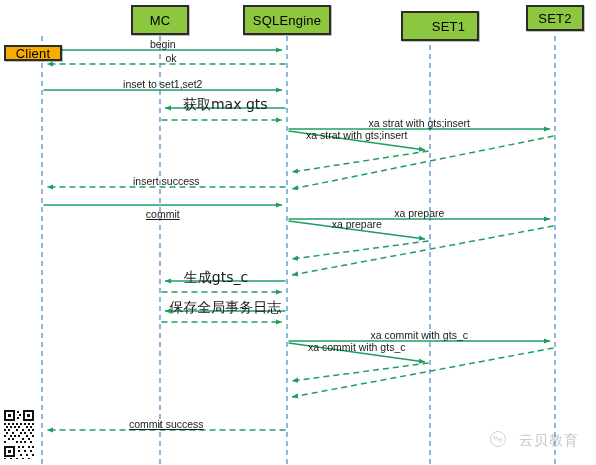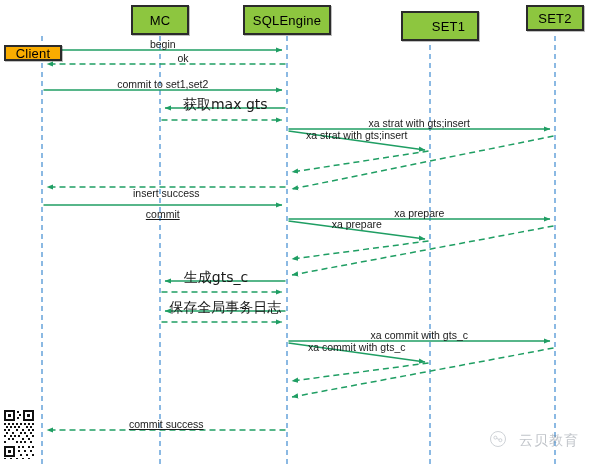--- a/index.html
+++ b/index.html
@@ -109,26 +109,26 @@
   </div>
   <div class="lifeline-box green" style="left:401px;top:11px;width:78px;height:30px;padding-left:17px;">
     <span>SET1</span>
   </div>
   <div class="lifeline-box green" style="left:526px;top:5px;width:58px;height:26px;">
     <span>SET2</span>
   </div>
 
   <div id="labels">
       <div class="msg-label" style="left: 162.75px; top: 39px;">begin</div>
-      <div class="msg-label" style="left: 183px; top: 53px;">ok</div>
-      <div class="msg-label" style="left: 162.75px; top: 79px;">commit to set1,set2</div>
+      <div class="msg-label" style="left: 171px; top: 53px;">ok</div>
+      <div class="msg-label" style="left: 162.75px; top: 79px;">inset to set1,set2</div>
       <div class="msg-label cn" style="left: 225.25px; top: 97px;">获取max gts</div>
       <div class="msg-label" style="left: 419.25px; top: 118px;">xa strat with gts;insert</div>
       <div class="msg-label" style="left: 356.75px; top: 129.5px;">xa strat with gts;insert</div>
-      <div class="msg-label" style="left: 166.25px; top: 188px;">insert success</div>
+      <div class="msg-label" style="left: 166.25px; top: 176px;">insert success</div>
       <div class="msg-label" style="left: 162.75px; top: 209px; text-decoration: underline;">commit</div>
       <div class="msg-label" style="left: 419.25px; top: 208px;">xa prepare</div>
       <div class="msg-label" style="left: 356.75px; top: 219px;">xa prepare</div>
       <div class="msg-label cn" style="left: 216px; top: 270px;">生成gts_c</div>
       <div class="msg-label cn" style="left: 225.25px; top: 300px;">保存全局事务日志</div>
       <div class="msg-label" style="left: 419.25px; top: 330px;">xa commit with gts_c</div>
       <div class="msg-label" style="left: 356.75px; top: 341.5px;">xa commit with gts_c</div>
       <div class="msg-label" style="left: 166.25px; top: 419px; text-decoration: underline;">commit success</div>
     </div>
 

